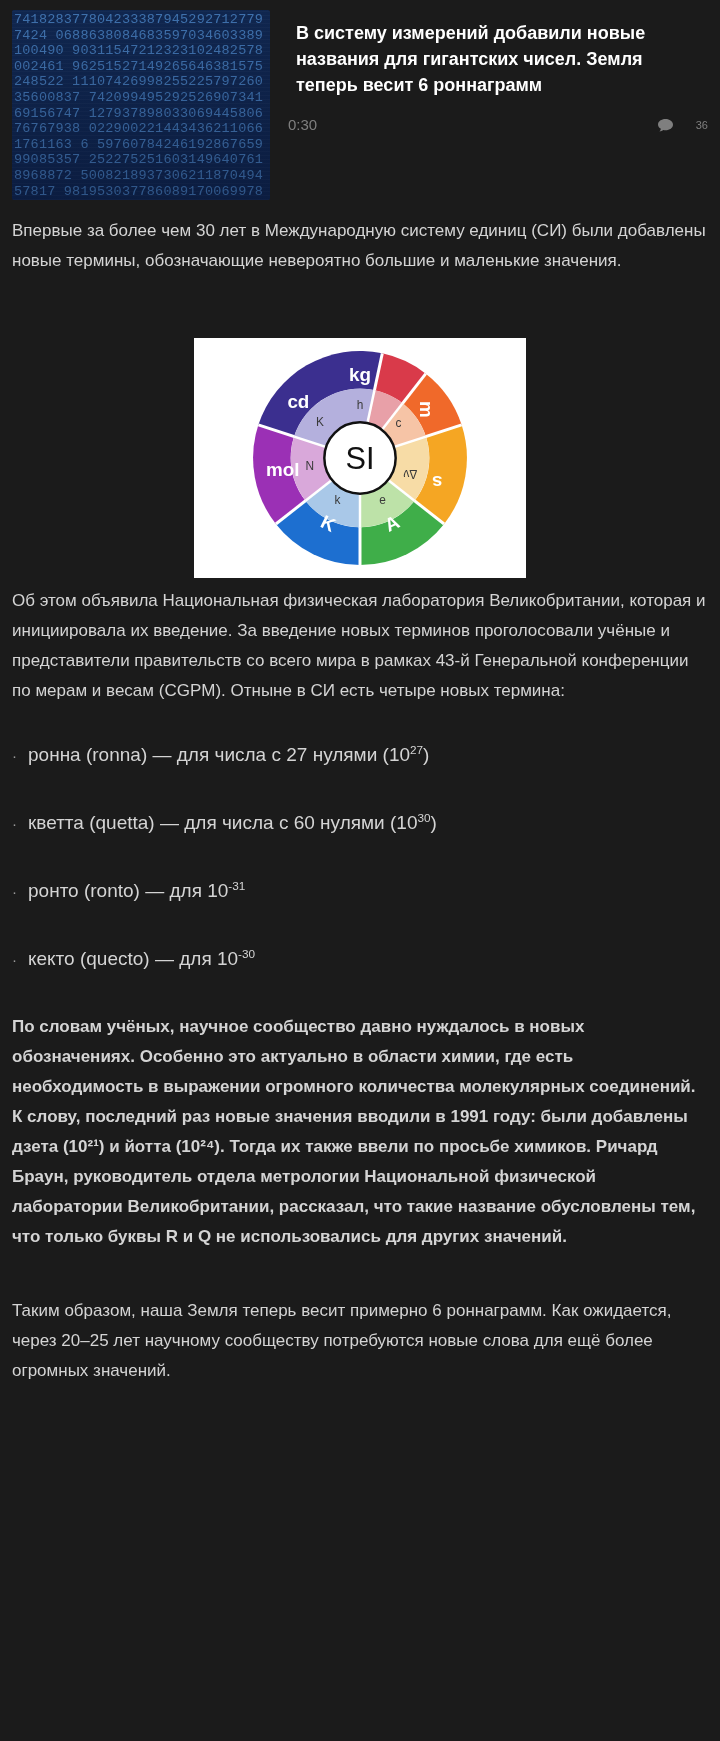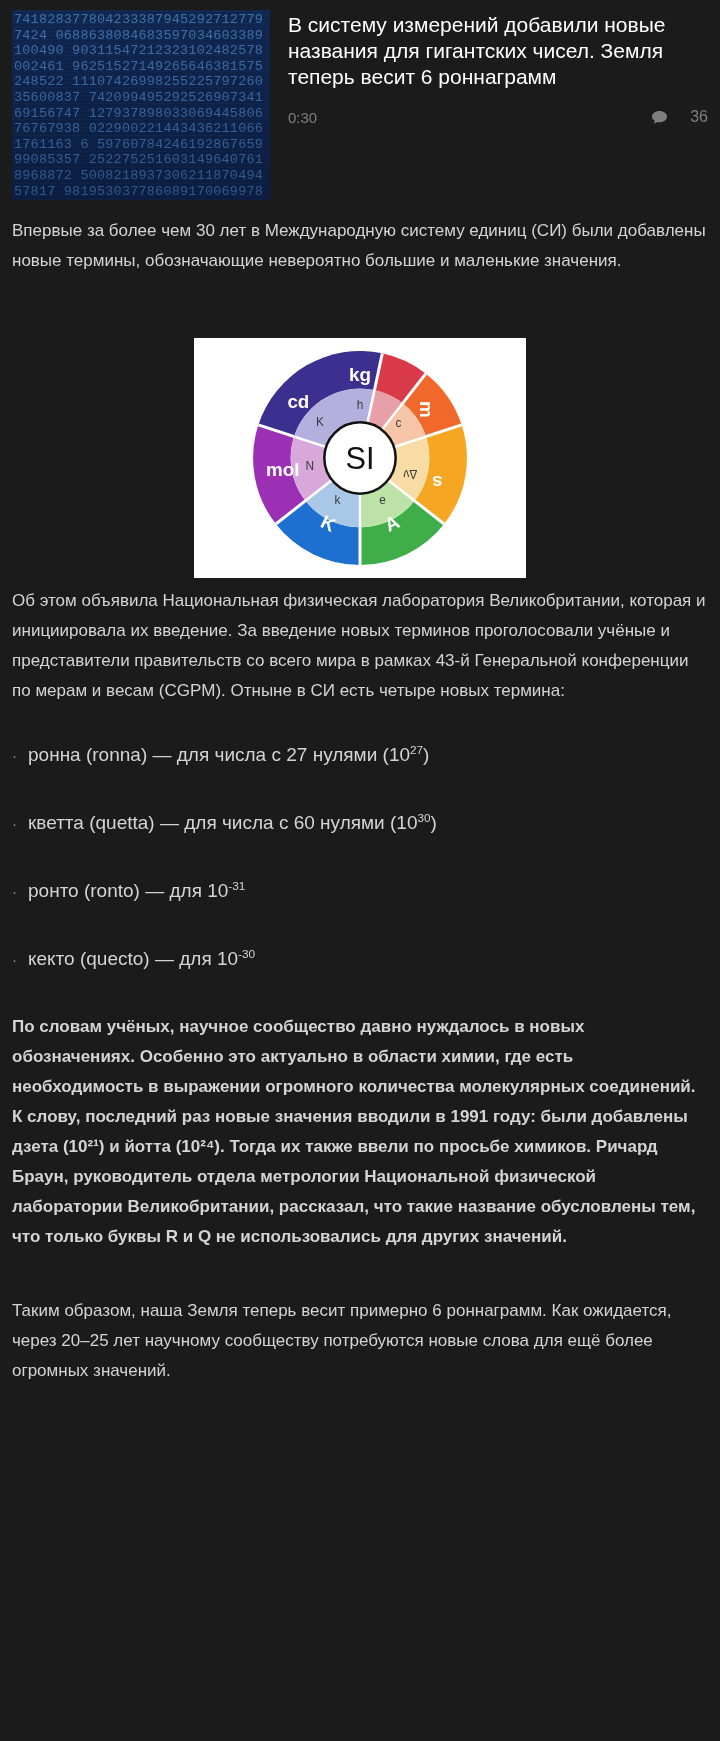--- a/index.html
+++ b/index.html
@@ -61,40 +61,40 @@
   }
 
   .head-right {
     flex: 1 1 auto;
     padding-left: 18px;
     padding-top: 2px;
     min-width: 0;
   }
   .post-title {
     color: #ffffff;
-    font-size: 21px;
+    font-size: 18px;
     line-height: 26px;
-    font-weight: normal;
-    margin: 0;
+    font-weight: bold;
+    margin: 8px;
   }
   .head-meta {
     margin-top: 18px;
     display: flex;
     align-items: center;
     justify-content: space-between;
     color: #7a7a7a;
     font-size: 14.5px;
   }
   .duration { color: #7f7f7f; font-size: 15px; }
   .comments {
     display: inline-flex;
     align-items: center;
     gap: 24px;
     color: #7f7f7f;
-    font-size: 16px;
+    font-size: 11px;
   }
   .bubble-icon {
     display: inline-block;
     width: 14px; height: 12px;
     position: relative;
   }
   .bubble-icon svg { display:block; }
 
   
   .body {

